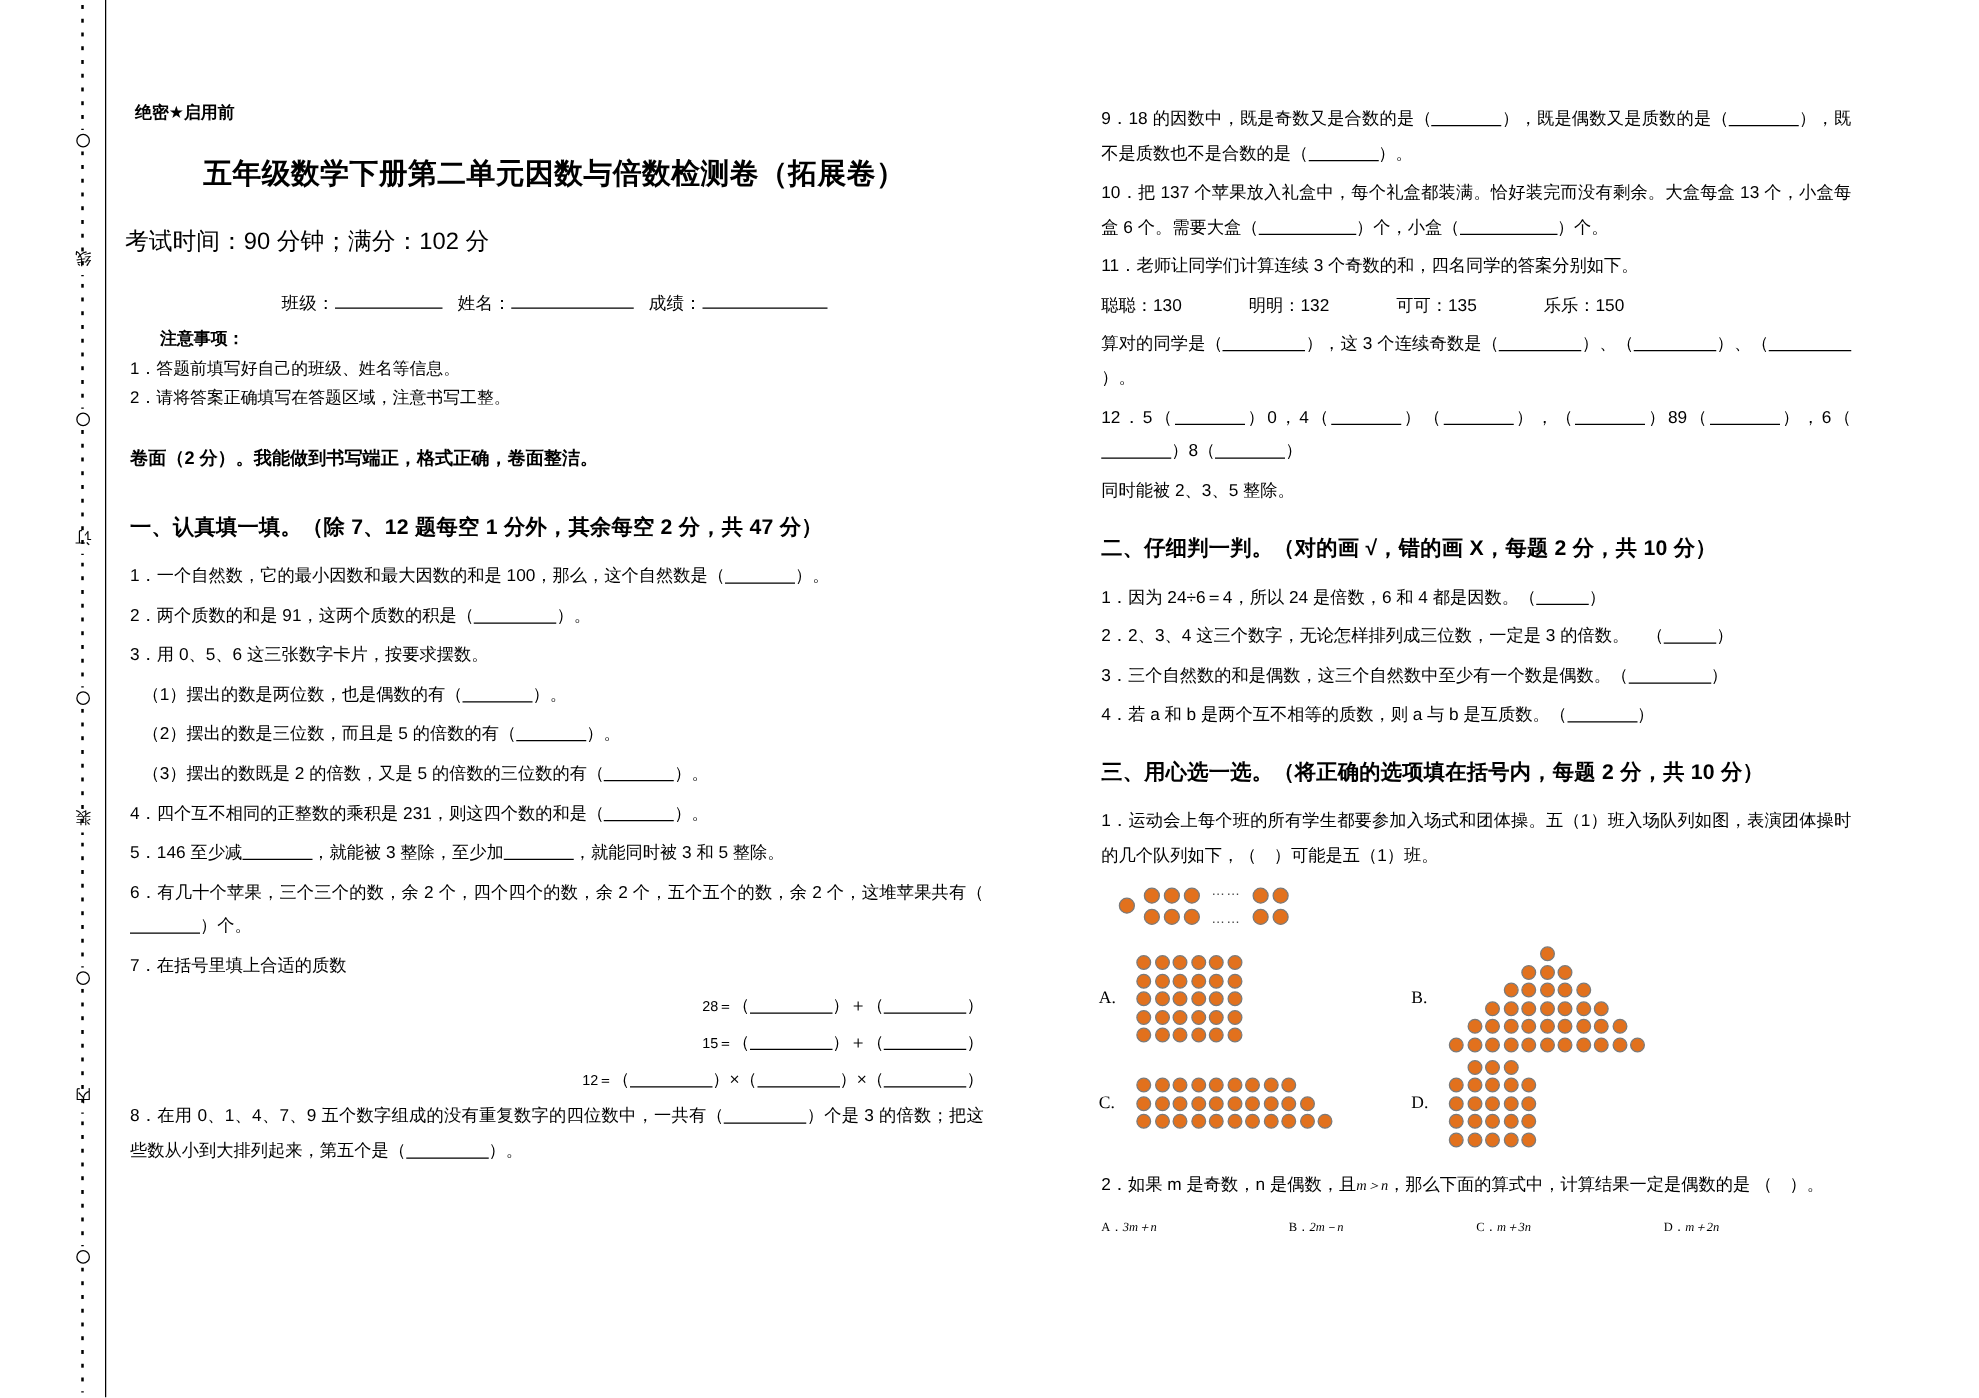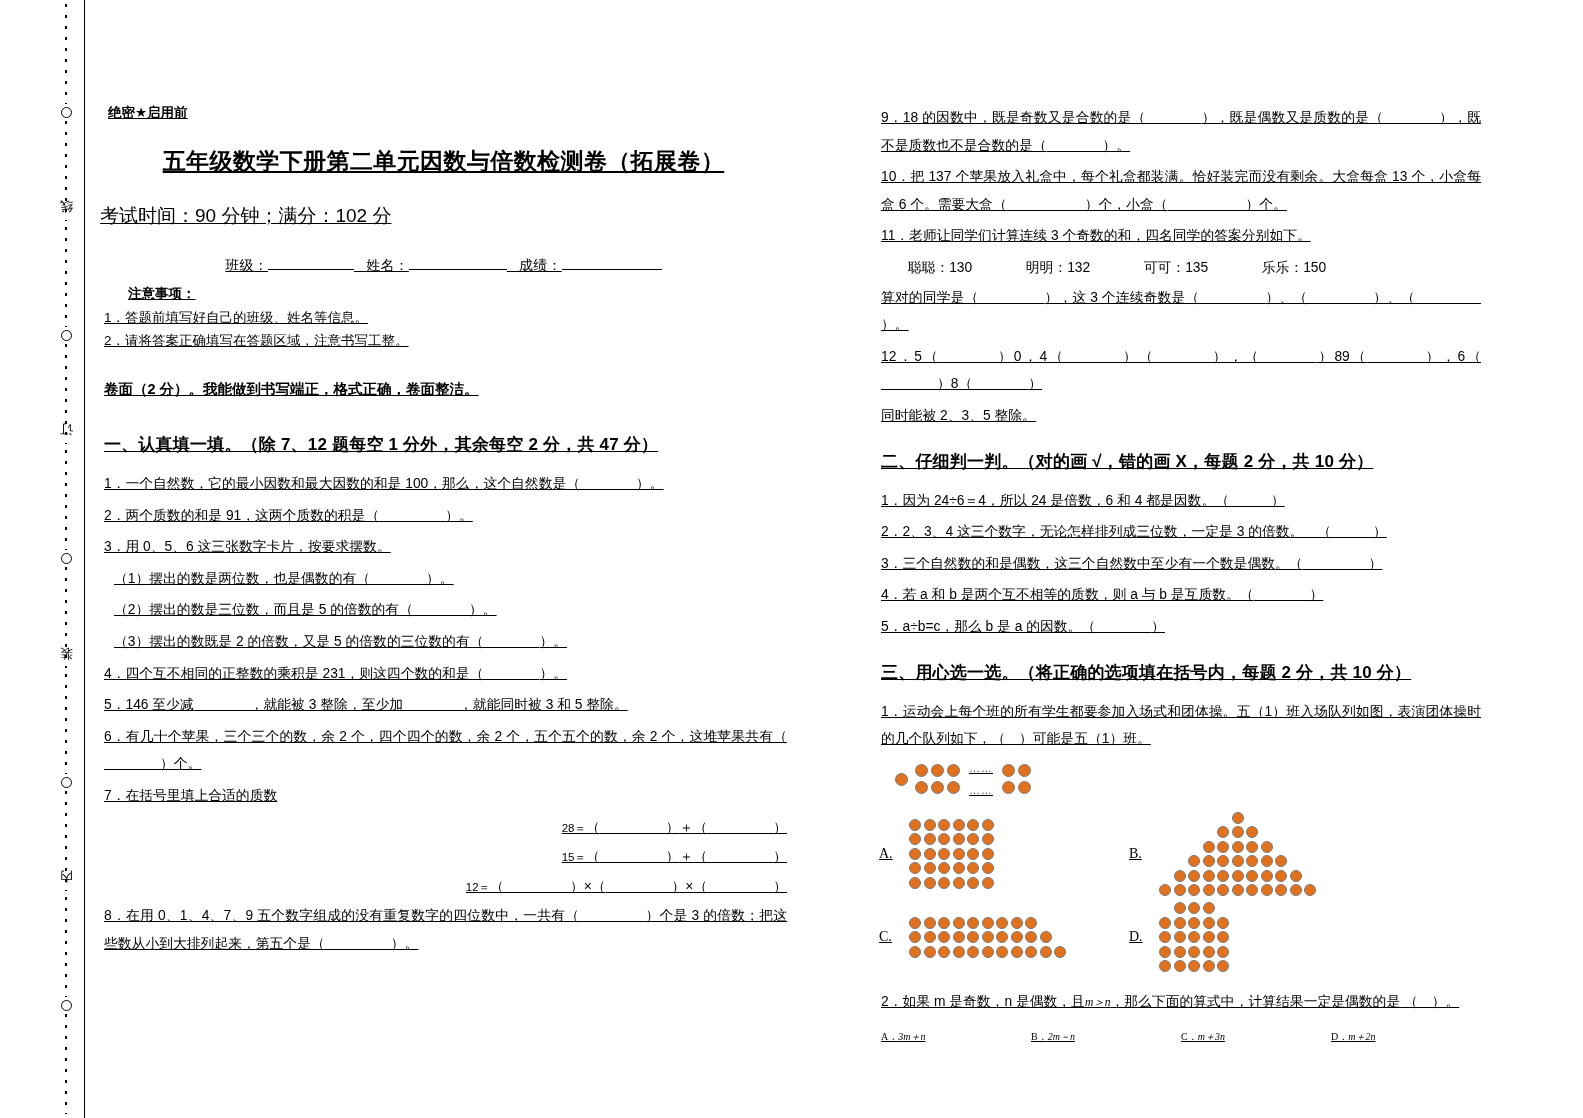--- a/index.html
+++ b/index.html
@@ -52,21 +52,21 @@
     border-left: 1.3px solid #000;
   }
 
   
   #page {
     position: absolute;
     left: 92px; top: 0; right: 0; bottom: 0;
     display: flex;
     gap: 0;
   }
-  .col { padding-top: 104px; text-decoration: underline; }
+  .col { padding-top: 81px; }
   #col-left  { width: 705px; padding-left: 8px; padding-right: 10px; }
   #col-right { width: 700px; padding-left: 80px; padding-right: 16px; }
 
   
   .secret-line {
     font-size: 13.5px; font-weight: bold;
     margin: 0 0 24px 8px;
   }
   .paper-title {
     font-size: 23px; font-weight: bold;
@@ -109,21 +109,21 @@
   }
   .q.indent { margin-left: 14px; }
   .eqline { font-size: 13.8px; line-height: 2.0; margin: 0 0 2px 6px; text-align: right; }
   .eqline .lead { font-size: 11.5px; }
   .blank { display: inline-block; border-bottom: 1px solid #000; height: 13px; vertical-align: -2px; }
   .b-sm  { width: 42px; }
   .b-md  { width: 56px; }
   .b-lg  { width: 66px; }
   .b-xl  { width: 78px; }
   .names-row { font-size: 13.8px; line-height: 2.0; margin: 0 0 2px 4px; }
-  .names-row span.nm { display: inline-block; min-width: 118px; text-align: center; }
+  .names-row span.nm { display: inline-block; min-width: 118px; }
 
   .italic-math { font-style: italic; font-family: "Liberation Serif", serif; }
   .sup-math { font-size: 11.5px; font-style: italic; font-family: "Liberation Serif", serif; }
 
   
   .fig-entrance {
     margin: 10px 0 4px 18px;
     display: flex; align-items: center; gap: 7px;
   }
   .dot {
@@ -284,23 +284,20 @@
       <span>1．因为 24÷6＝4，所以 24 是倍数，6 和 4 都是因数。（</span><span class="blank b-sm"></span><span>）</span>
     </div>
     <div class="q">
       <span>2．2、3、4 这三个数字，无论怎样排列成三位数，一定是 3 的倍数。　（</span><span class="blank b-sm"></span><span>）</span>
     </div>
     <div class="q">
       <span>3．三个自然数的和是偶数，这三个自然数中至少有一个数是偶数。（</span><span class="blank b-lg"></span><span>）</span>
     </div>
     <div class="q">
       <span>4．若 a 和 b 是两个互不相等的质数，则 a 与 b 是互质数。（</span><span class="blank b-md"></span><span>）</span>
-    </div>
-    <div class="q">
-      <span>5．a÷b=c，那么 b 是 a 的因数。（</span><span class="blank b-md"></span><span>）</span>
     </div>
 
     <div class="sec-title">三、用心选一选。（将正确的选项填在括号内，每题 2 分，共 10 分）</div>
 
     <div class="q">1．运动会上每个班的所有学生都要参加入场式和团体操。五（1）班入场队列如图，表演团体操时的几个队列如下，（　）可能是五（1）班。</div>
 
     <div class="fig-entrance">
       <span class="dot"></span>
       <div class="dotcol">
         <div class="dotrow">

